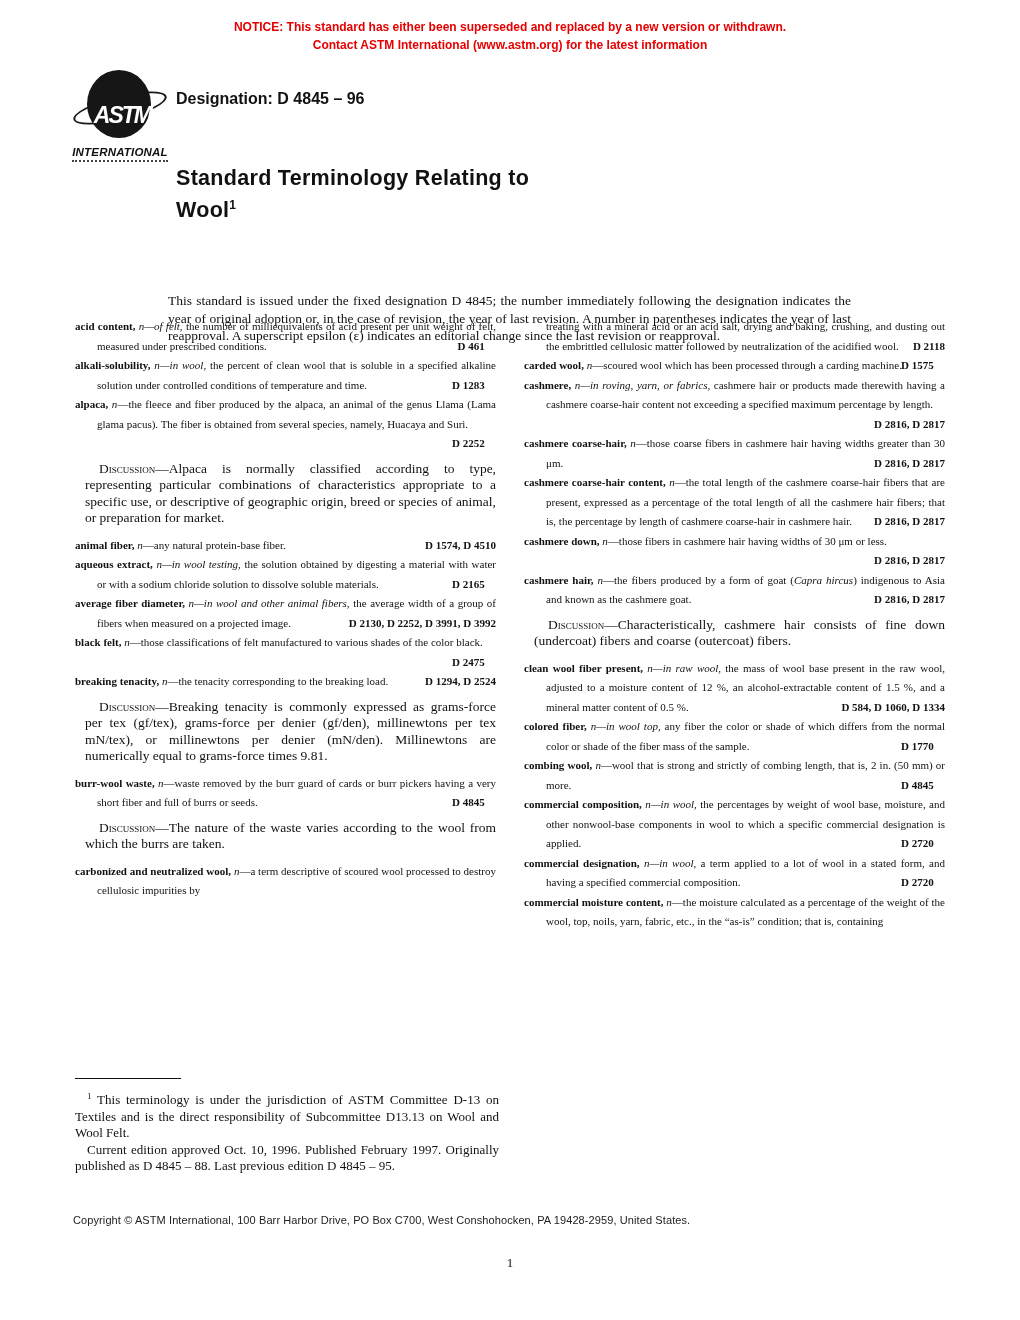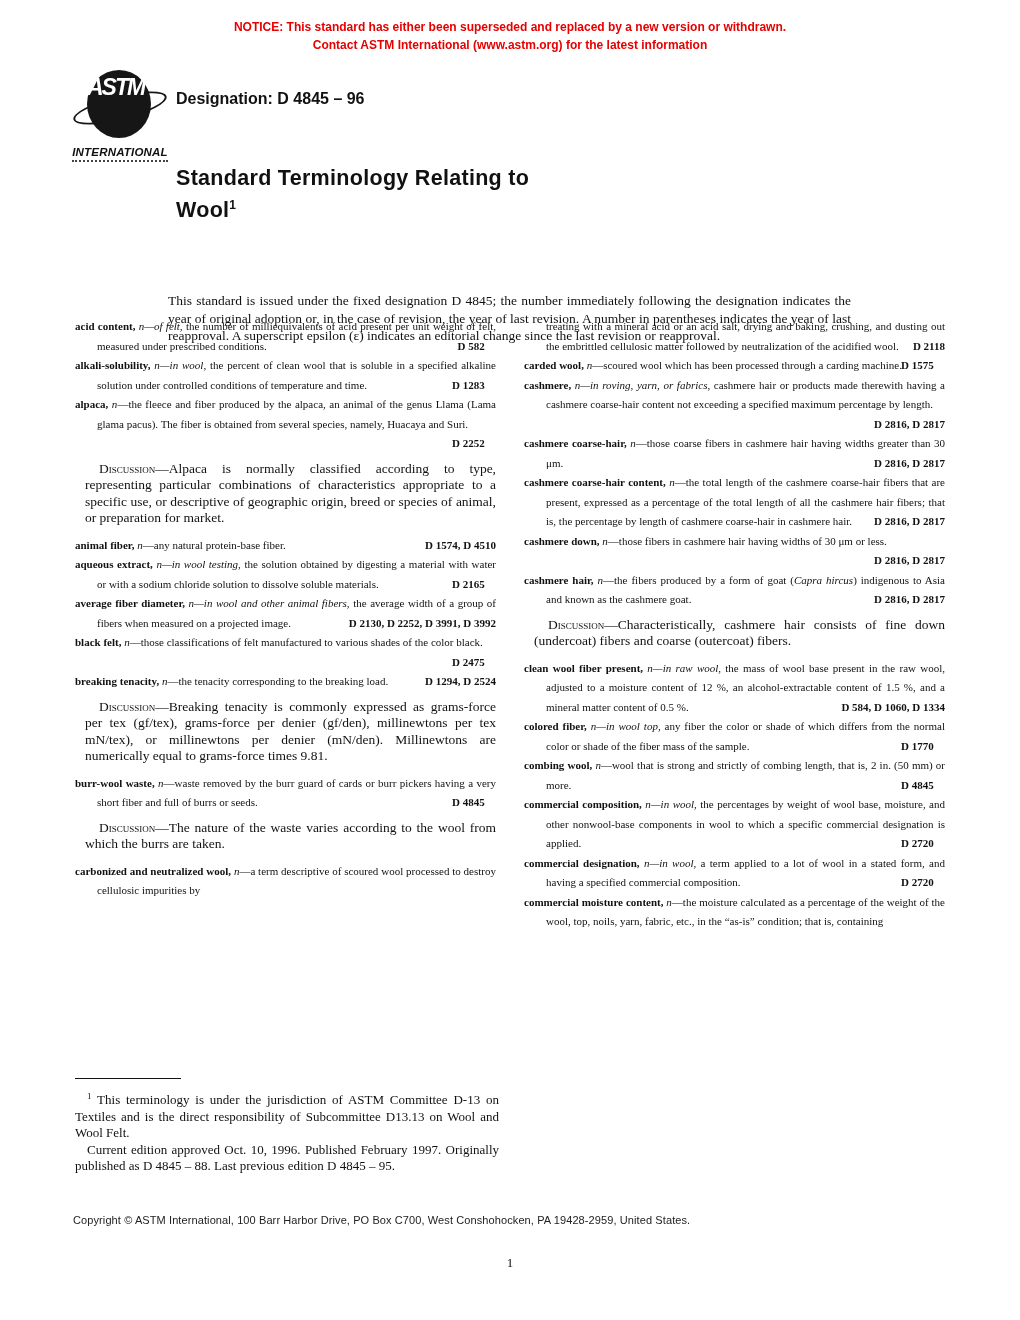--- a/index.html
+++ b/index.html
@@ -14,21 +14,21 @@
     position:absolute; top:19px; left:0; width:100%;
     text-align:center; color:#e60000;
     font-family:"Liberation Sans", sans-serif;
     font-weight:bold; font-size:12px; line-height:17.5px;
   }
   
   .logo { position:absolute; left:70px; top:70px; width:100px; text-align:center; }
   .globe { position:relative; width:100px; height:72px; }
   .globe-circle { position:absolute; left:17px; top:0; width:64px; height:68px; background:#161616; border-radius:50%; }
   .globe-text {
-    position:absolute; left:17px; top:4px; width:64px; text-align:left;
+    position:absolute; left:17px; top:32px; width:64px; text-align:right;
     color:#fff; font-family:"Liberation Sans", sans-serif;
     font-weight:bold; font-style:italic; font-size:23px; letter-spacing:-2px;
   }
   .orbit {
     position:absolute; left:2px; top:26px; width:92px; height:20px;
     border:2.5px solid #161616; border-radius:50%;
     transform:rotate(-14deg); background:transparent;
   }
   .logo-int {
     margin-top:3px; display:inline-block;
@@ -103,21 +103,21 @@
 
   <div class="doc-title">
     <span>Standard Terminology Relating to</span><br>
     <span>Wool</span><sup>1</sup>
   </div>
 
   <div class="preamble">This standard is issued under the fixed designation D 4845; the number immediately following the designation indicates the year of original adoption or, in the case of revision, the year of last revision. A number in parentheses indicates the year of last reapproval. A superscript epsilon (ε) indicates an editorial change since the last revision or reapproval.</div>
 
   <div class="columns">
     <div class="col" id="col-left">
-        <p class="entry"><span class="term">acid content,</span><span class="italic"> n—of felt,</span><span class="text"> the number of milliequivalents of acid present per unit weight of felt, measured under prescribed conditions.</span><span class="refs">D 582</span></p>
+        <p class="entry"><span class="term">acid content,</span><span class="italic"> n—of felt,</span><span class="text"> the number of milliequivalents of acid present per unit weight of felt, measured under prescribed conditions.</span><span class="refs">D 461</span></p>
         <p class="entry"><span class="term">alkali-solubility,</span><span class="italic"> n—in wool,</span><span class="text"> the percent of clean wool that is soluble in a specified alkaline solution under controlled conditions of temperature and time.</span><span class="refs">D 1283</span></p>
         <p class="entry"><span class="term">alpaca,</span><span class="italic"> n</span><span class="text">—the fleece and fiber produced by the alpaca, an animal of the genus Llama (Lama glama pacus). The fiber is obtained from several species, namely, Huacaya and Suri.</span><span class="refs">D 2252</span></p>
         <p class="discussion"><span class="disc-label">Discussion</span>—Alpaca is normally classified according to type, representing particular combinations of characteristics appropriate to a specific use, or descriptive of geographic origin, breed or species of animal, or preparation for market.</p>
         <p class="entry"><span class="term">animal fiber,</span><span class="italic"> n</span><span class="text">—any natural protein-base fiber.</span><span class="refs">D 1574, D 4510</span></p>
         <p class="entry"><span class="term">aqueous extract,</span><span class="italic"> n—in wool testing,</span><span class="text"> the solution obtained by digesting a material with water or with a sodium chloride solution to dissolve soluble materials.</span><span class="refs">D 2165</span></p>
         <p class="entry"><span class="term">average fiber diameter,</span><span class="italic"> n—in wool and other animal fibers,</span><span class="text"> the average width of a group of fibers when measured on a projected image.</span><span class="refs">D 2130, D 2252, D 3991, D 3992</span></p>
         <p class="entry"><span class="term">black felt,</span><span class="italic"> n</span><span class="text">—those classifications of felt manufactured to various shades of the color black.</span><span class="refs">D 2475</span></p>
         <p class="entry"><span class="term">breaking tenacity,</span><span class="italic"> n</span><span class="text">—the tenacity corresponding to the breaking load.</span><span class="refs">D 1294, D 2524</span></p>
         <p class="discussion"><span class="disc-label">Discussion</span>—Breaking tenacity is commonly expressed as grams-force per tex (gf/tex), grams-force per denier (gf/den), millinewtons per tex mN/tex), or millinewtons per denier (mN/den). Millinewtons are numerically equal to grams-force times 9.81.</p>
         <p class="entry"><span class="term">burr-wool waste,</span><span class="italic"> n</span><span class="text">—waste removed by the burr guard of cards or burr pickers having a very short fiber and full of burrs or seeds.</span><span class="refs">D 4845</span></p>

